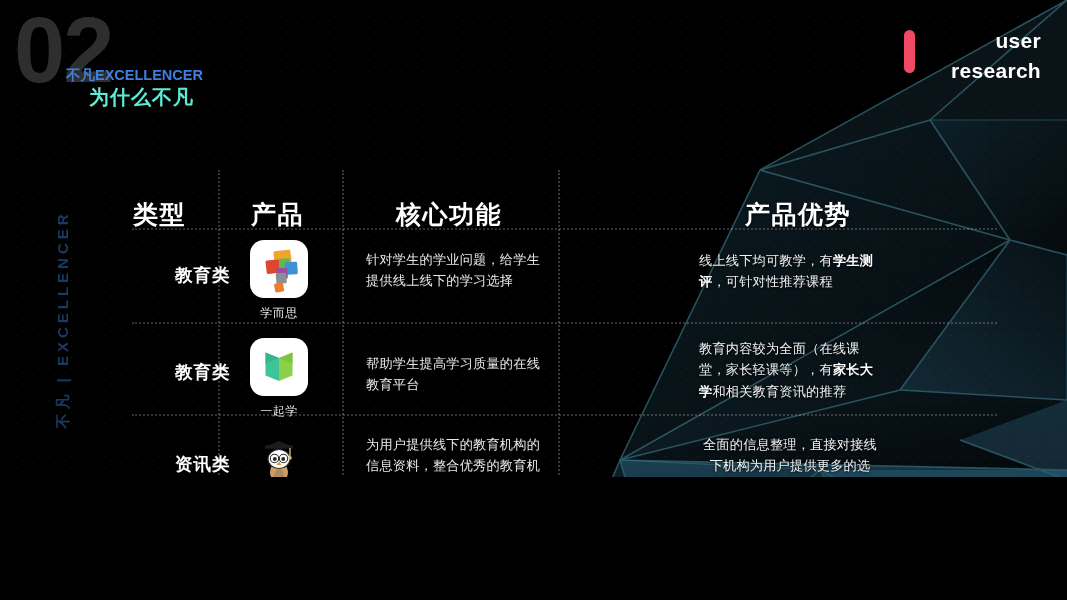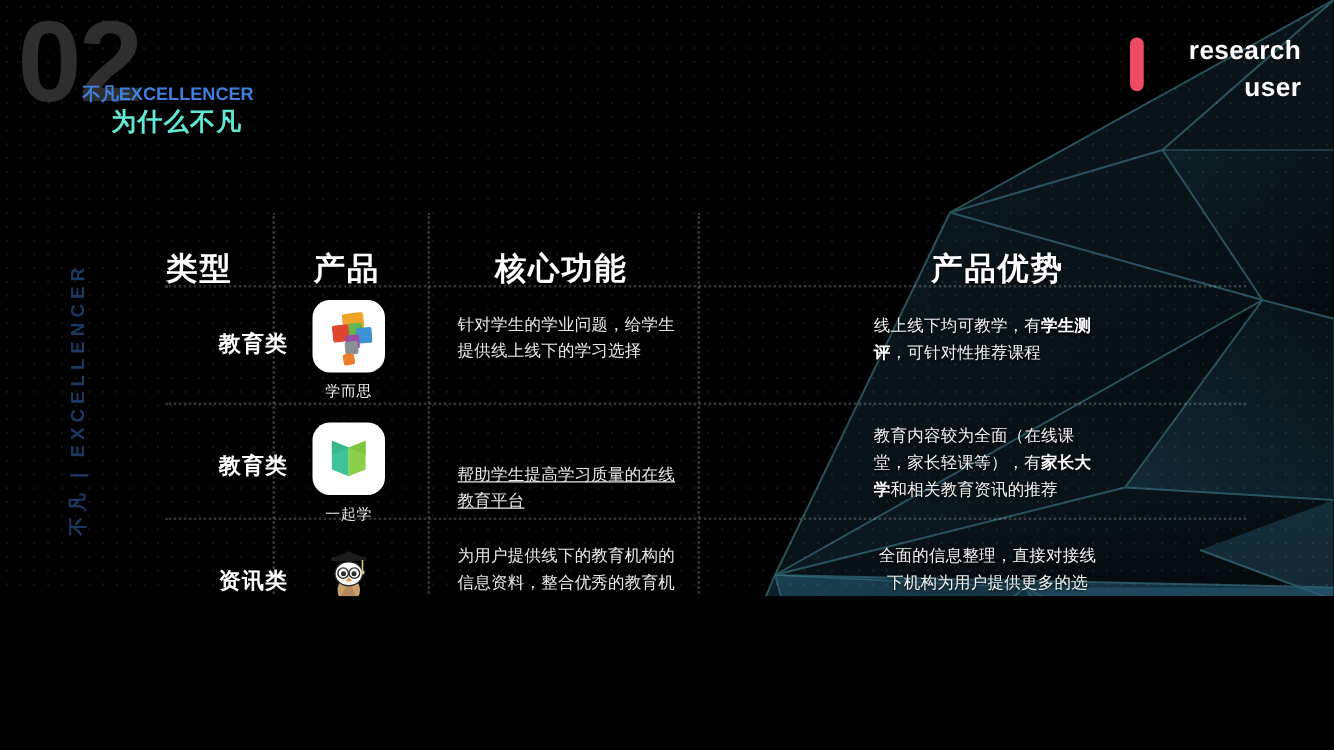--- a/index.html
+++ b/index.html
@@ -292,22 +292,22 @@
   </svg>
 
   <div class="bg-dots"></div>
 
   <div class="sec-num">02</div>
   <div class="sec-en">不凡EXCELLENCER</div>
   <div class="sec-cn">为什么不凡</div>
 
   <div class="pink-bar"></div>
   <div class="topright">
+    <div>user</div>
     <div>research</div>
-    <div>user</div>
   </div>
 
   <div class="vlabel">不凡 | EXCELLENCER</div>
 
   <div class="table">
 
     <div class="col-sep" style="left:218px; top:170px; height:340px;"></div>
     <div class="col-sep" style="left:342px; top:170px; height:340px;"></div>
     <div class="col-sep" style="left:558px; top:170px; height:340px;"></div>
 
@@ -344,21 +344,21 @@
       <div class="tile tile-white">
         <svg viewBox="0 0 58 58" width="58" height="58">
           <path d="M29 20 L29 43 L15.5 37.5 L15.5 14.5 Z" fill="#3fc49a"></path>
           <path d="M29 20 L29 43 L42.5 37.5 L42.5 14.5 Z" fill="#8cd04a"></path>
           <path d="M29 20 L15.5 14.5 L15.5 26 Z" fill="#35b38c" opacity="0.85"></path>
           <path d="M29 20 L42.5 14.5 L42.5 26 Z" fill="#7cc23c" opacity="0.85"></path>
         </svg>
       </div>
       <div class="prod-name">一起学</div>
     </div>
-    <div class="cell-desc" style="left:366px; top:369px;text-decoration:underline;">帮助学生提高学习质量的在线教育平台</div>
+    <div class="cell-desc" style="left:366px; top:353px;">帮助学生提高学习质量的在线教育平台</div>
     <div class="cell-adv" style="left:699px; top:338px;"><span>教育内容较为全面（在线课堂，家长轻课等），有</span><b>家长大学</b><span>和相关教育资讯的推荐</span></div>
 
     <div class="cell-type" style="left:133px; top:452px;">资讯类</div>
     <div class="prod" style="left:234px; top:432px;">
       <div class="tile tile-gold">
         <svg viewBox="0 0 58 58" width="58" height="58">
           <ellipse cx="29" cy="40" rx="9" ry="10" fill="#c8a06a"></ellipse>
           <path d="M29 31 L22 48 L36 48 Z" fill="#b3885a"></path>
           <ellipse cx="29" cy="27" rx="11" ry="9.5" fill="#ffffff" stroke="#2b2b2b" stroke-width="1.1"></ellipse>
           <circle cx="24.5" cy="26.5" r="4.2" fill="#ffffff" stroke="#2b2b2b" stroke-width="1.1"></circle>

